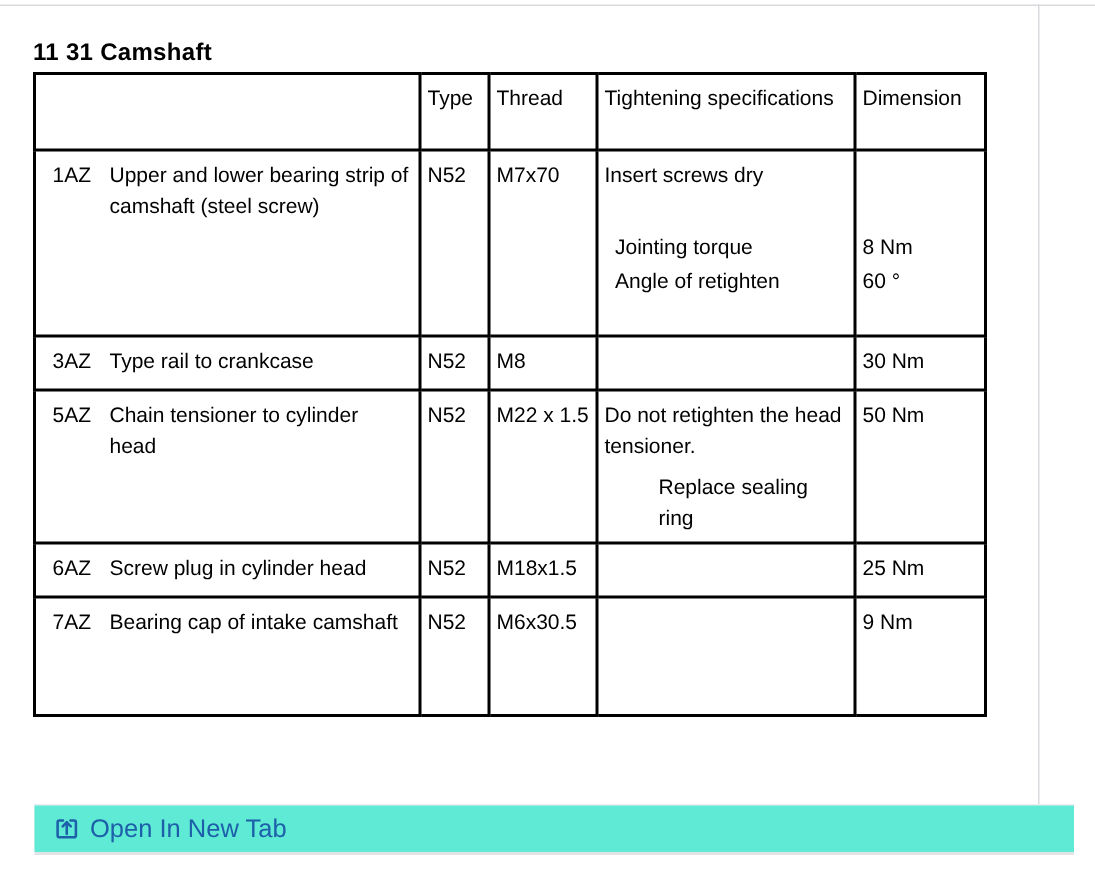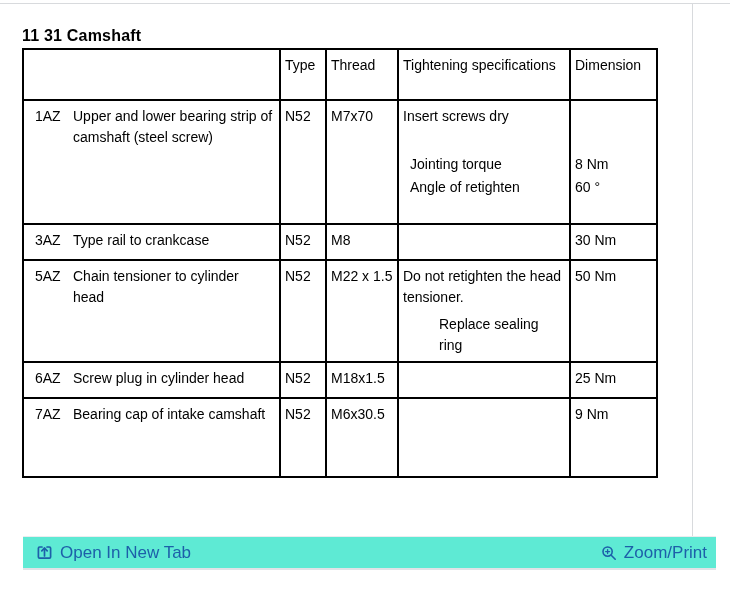--- a/index.html
+++ b/index.html
@@ -170,23 +170,13 @@
   <a class="footer-link">
     <span>
       <svg width="17" height="17" viewBox="0 0 17 17" fill="none" stroke="#1d5fa9" stroke-width="1.7" stroke-linecap="round" stroke-linejoin="round">
         <path d="M6,3 H3.6 A1.2,1.2 0 0 0 2.4,4.2 V13 A1.2,1.2 0 0 0 3.6,14.2 H13.4 A1.2,1.2 0 0 0 14.6,13 V4.2 A1.2,1.2 0 0 0 13.4,3 H11"></path>
         <path d="M8.5,12 V4.2"></path>
         <path d="M5.8,6.9 L8.5,4.2 L11.2,6.9"></path>
       </svg>
     </span>
     <span>Open In New Tab</span>
   </a>
-  <a class="footer-link">
-    <span>
-      <svg width="16" height="16" viewBox="0 0 16 16" fill="none" stroke="#1d5fa9" stroke-width="1.6" stroke-linecap="round">
-        <circle cx="6.6" cy="6.6" r="4.6"></circle>
-        <path d="M6.6,4.6 V8.6 M4.6,6.6 H8.6" stroke-width="1.3"></path>
-        <path d="M10.2,10.2 L14.2,14.2"></path>
-      </svg>
-    </span>
-    <span>Zoom/Print</span>
-  </a>
 </div>
 
 </body></html>

